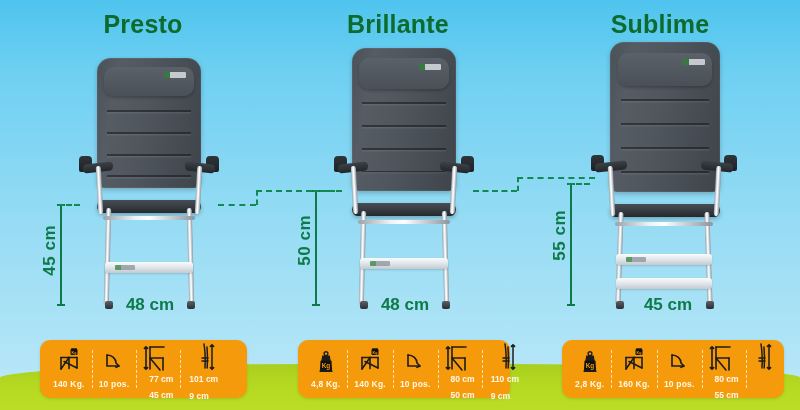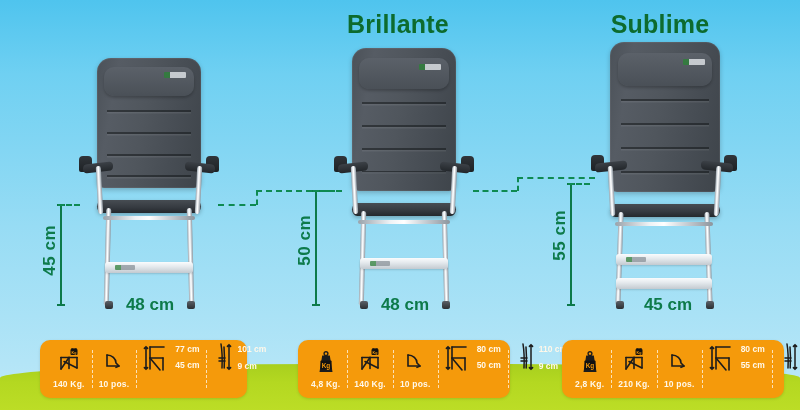--- a/index.html
+++ b/index.html
@@ -132,32 +132,33 @@
   }
   .cell + .cell::before{
     content:""; position:absolute; left:0; top:6px; bottom:6px;
     border-left:1.5px dashed rgba(255,255,255,.7);
   }
   .cell .ico { height:30px; display:flex; align-items:center; justify-content:center; }
   .cell .cap {
     font-size:8.5px; font-weight:bold; color:#fff8ea;
     margin-top:2px; white-space:nowrap; letter-spacing:.2px;
   }
-  .cell.wide { flex-direction:row; align-items:flex-start; padding-top:0; }
+  .cell.wide { flex-direction:column; align-items:flex-end; padding-top:0; }
   .dimcol { display:flex; flex-direction:column; justify-content:center; margin-left:2px; gap:6px; }
   .dimtxt { font-size:8.5px; font-weight:bold; color:#fff8ea; white-space:nowrap; }
   .lastcol { display:flex; flex-direction:column; justify-content:center; gap:7px; margin-left:2px; }
 </style>
 </head>
 <body>
 
 <div class="stage">
 
   <div class="ground"></div>
 
+  <div class="title" style="left:143px;">Presto</div>
   <div class="title" style="left:660px;">Sublime</div>
   <div class="title" style="left:398px;">Brillante</div>
 
   <div class="chair" style="left:75px; top:58px; width:148px; height:248px;">
     <div class="backrest" style="left:22px; top:0; width:104px; height:130px;">
       <div class="seam" style="top:40%"></div>
       <div class="seam" style="top:57%"></div>
       <div class="seam" style="top:74%"></div>
       <div class="seam" style="top:90%"></div>
       <div class="logo"></div>
@@ -421,21 +422,21 @@
               <path d="M5 9.5h8"></path>
               <path d="M5 9.5V21"></path>
               <path d="M13 9.5v11"></path>
             </g>
             <rect x="14.5" y="1" width="7" height="6" rx="1" fill="#111"></rect>
             <path d="M18 1V-.2" stroke="#111" stroke-width="1.3"></path>
             <path d="M16 1a2 2 0 0 1 4 0" stroke="#111" stroke-width="1.3" fill="none"></path>
             <text x="18" y="5.8" font-size="3.6" font-weight="bold" fill="#f59a0b" text-anchor="middle" font-family="Liberation Sans, sans-serif">Kg</text>
           </svg>
       </div>
-      <div class="cap">210 Kg.</div>
+      <div class="cap">160 Kg.</div>
     </div>
     <div class="cell">
       <div class="ico">
         <svg width="24" height="24" viewBox="0 0 24 24">
             <g stroke="#1c1c1c" stroke-width="1.6" fill="none" stroke-linecap="round">
               <path d="M5 5v11h12"></path>
               <path d="M5 5c5 0 9 3.5 9 8"></path>
               <path d="M17 16l-2.5-2.5M17 16l-3 1.4"></path>
             </g>
           </svg>

